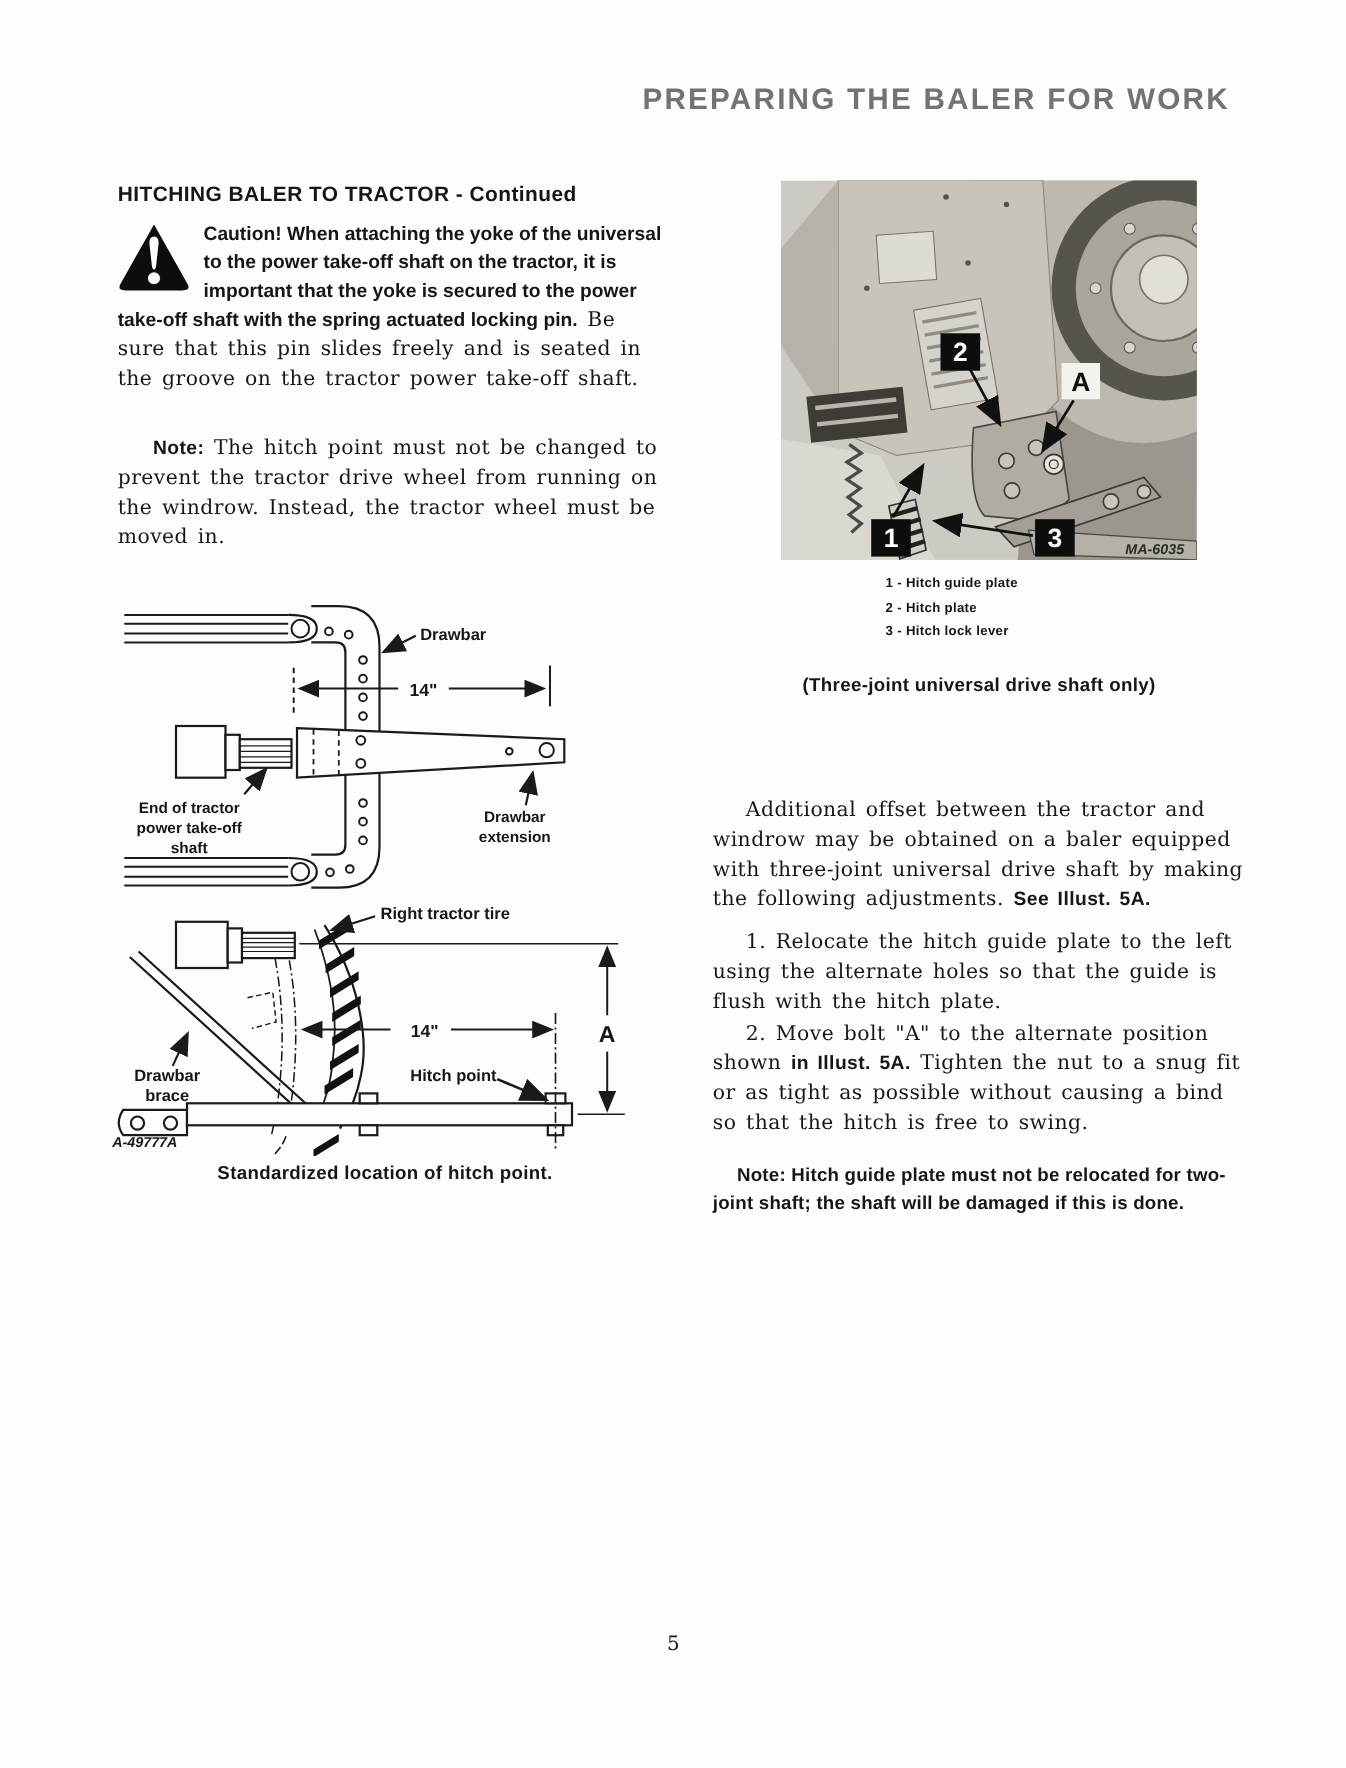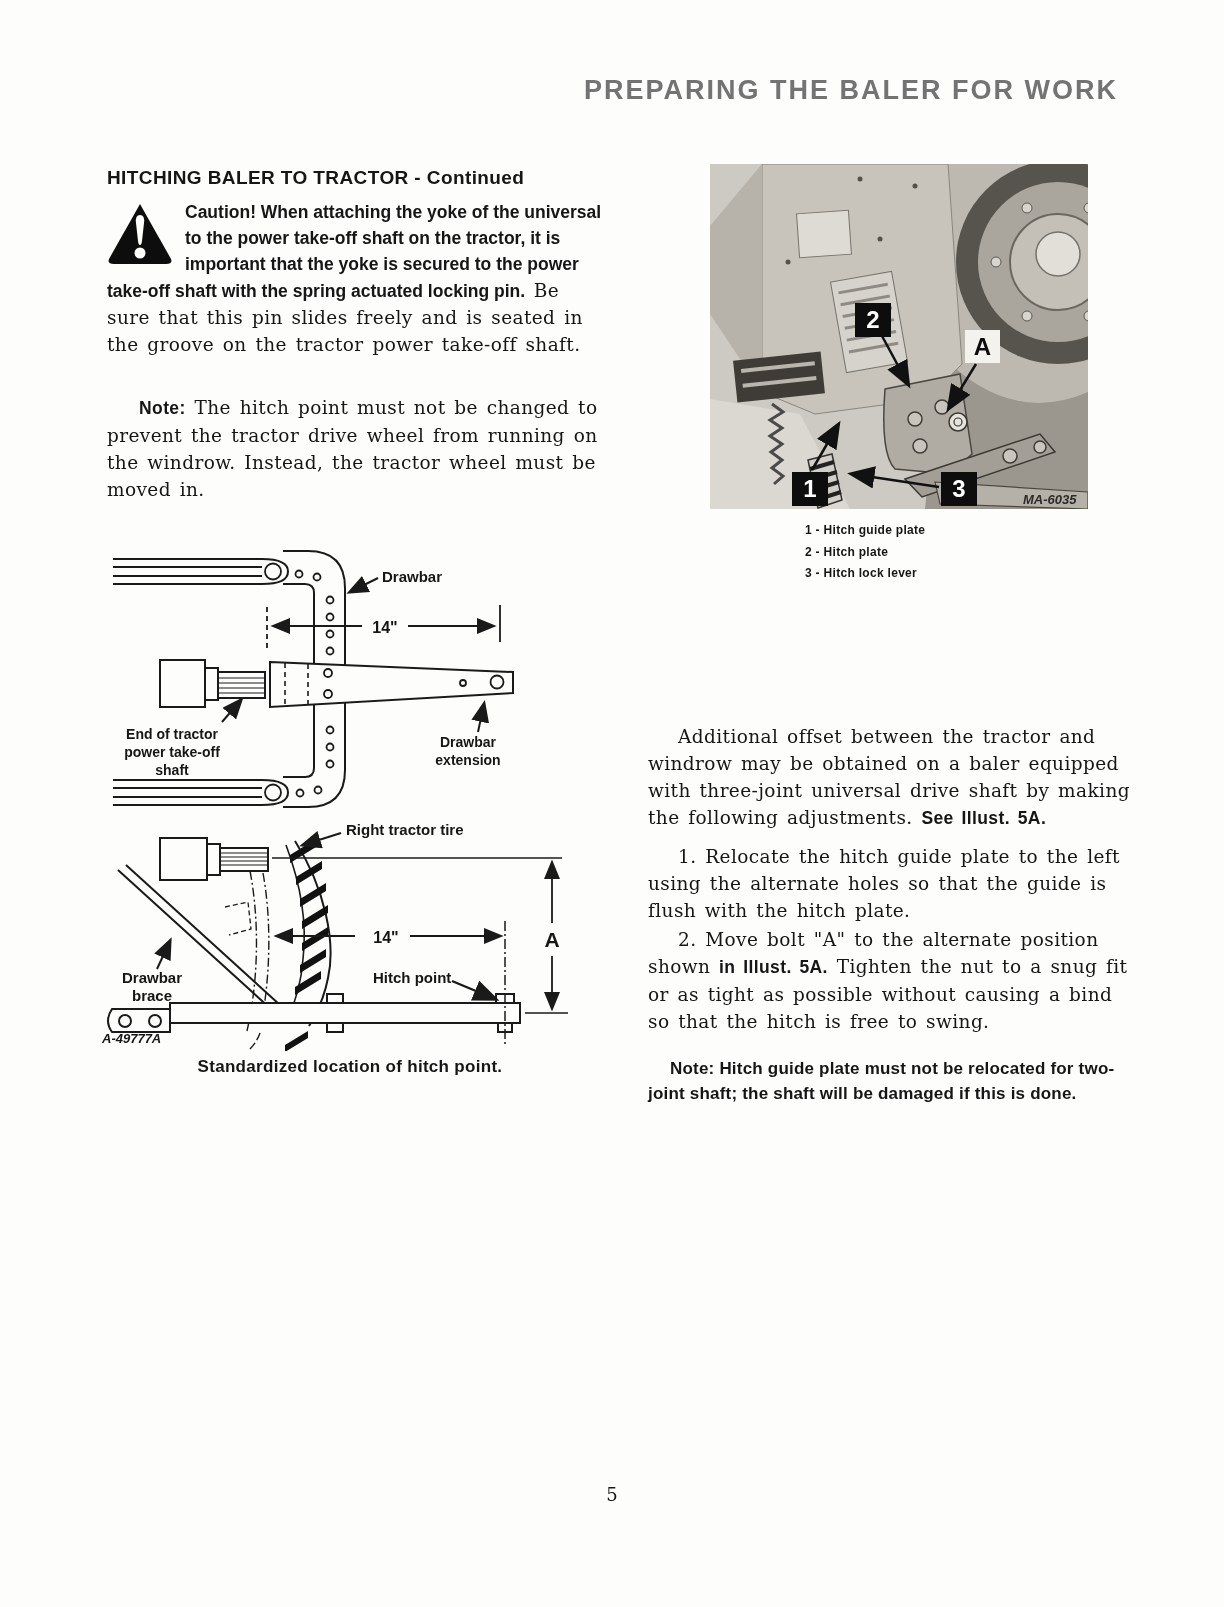--- a/index.html
+++ b/index.html
@@ -300,20 +300,21 @@
   <text x="313" y="340" font-family="Liberation Sans, sans-serif" font-weight="bold" font-style="italic" font-size="13" fill="#2a2a28">MA-6035</text>
 </svg>
 
 <div class="abs legend">
   <div>1 - Hitch guide plate</div>
   <div>2 - Hitch plate</div>
   <div>3 - Hitch lock lever</div>
 </div>
 
 <div class="abs caption illust5a-caption">
+  <div>(Three-joint universal drive shaft only)</div>
 </div>
 
 <div class="abs body-serif rc-para1">
   <span>Additional offset between the tractor and windrow may be obtained on a baler equipped with three-joint universal drive shaft by making the following adjustments.  </span><span class="see-gothic">See Illust. 5A.</span>
 </div>
 
 <div class="abs body-serif rc-step1">
   <span>1.  Relocate the hitch guide plate to the left using the alternate holes so that the guide is flush with the hitch plate.</span>
 </div>
 

